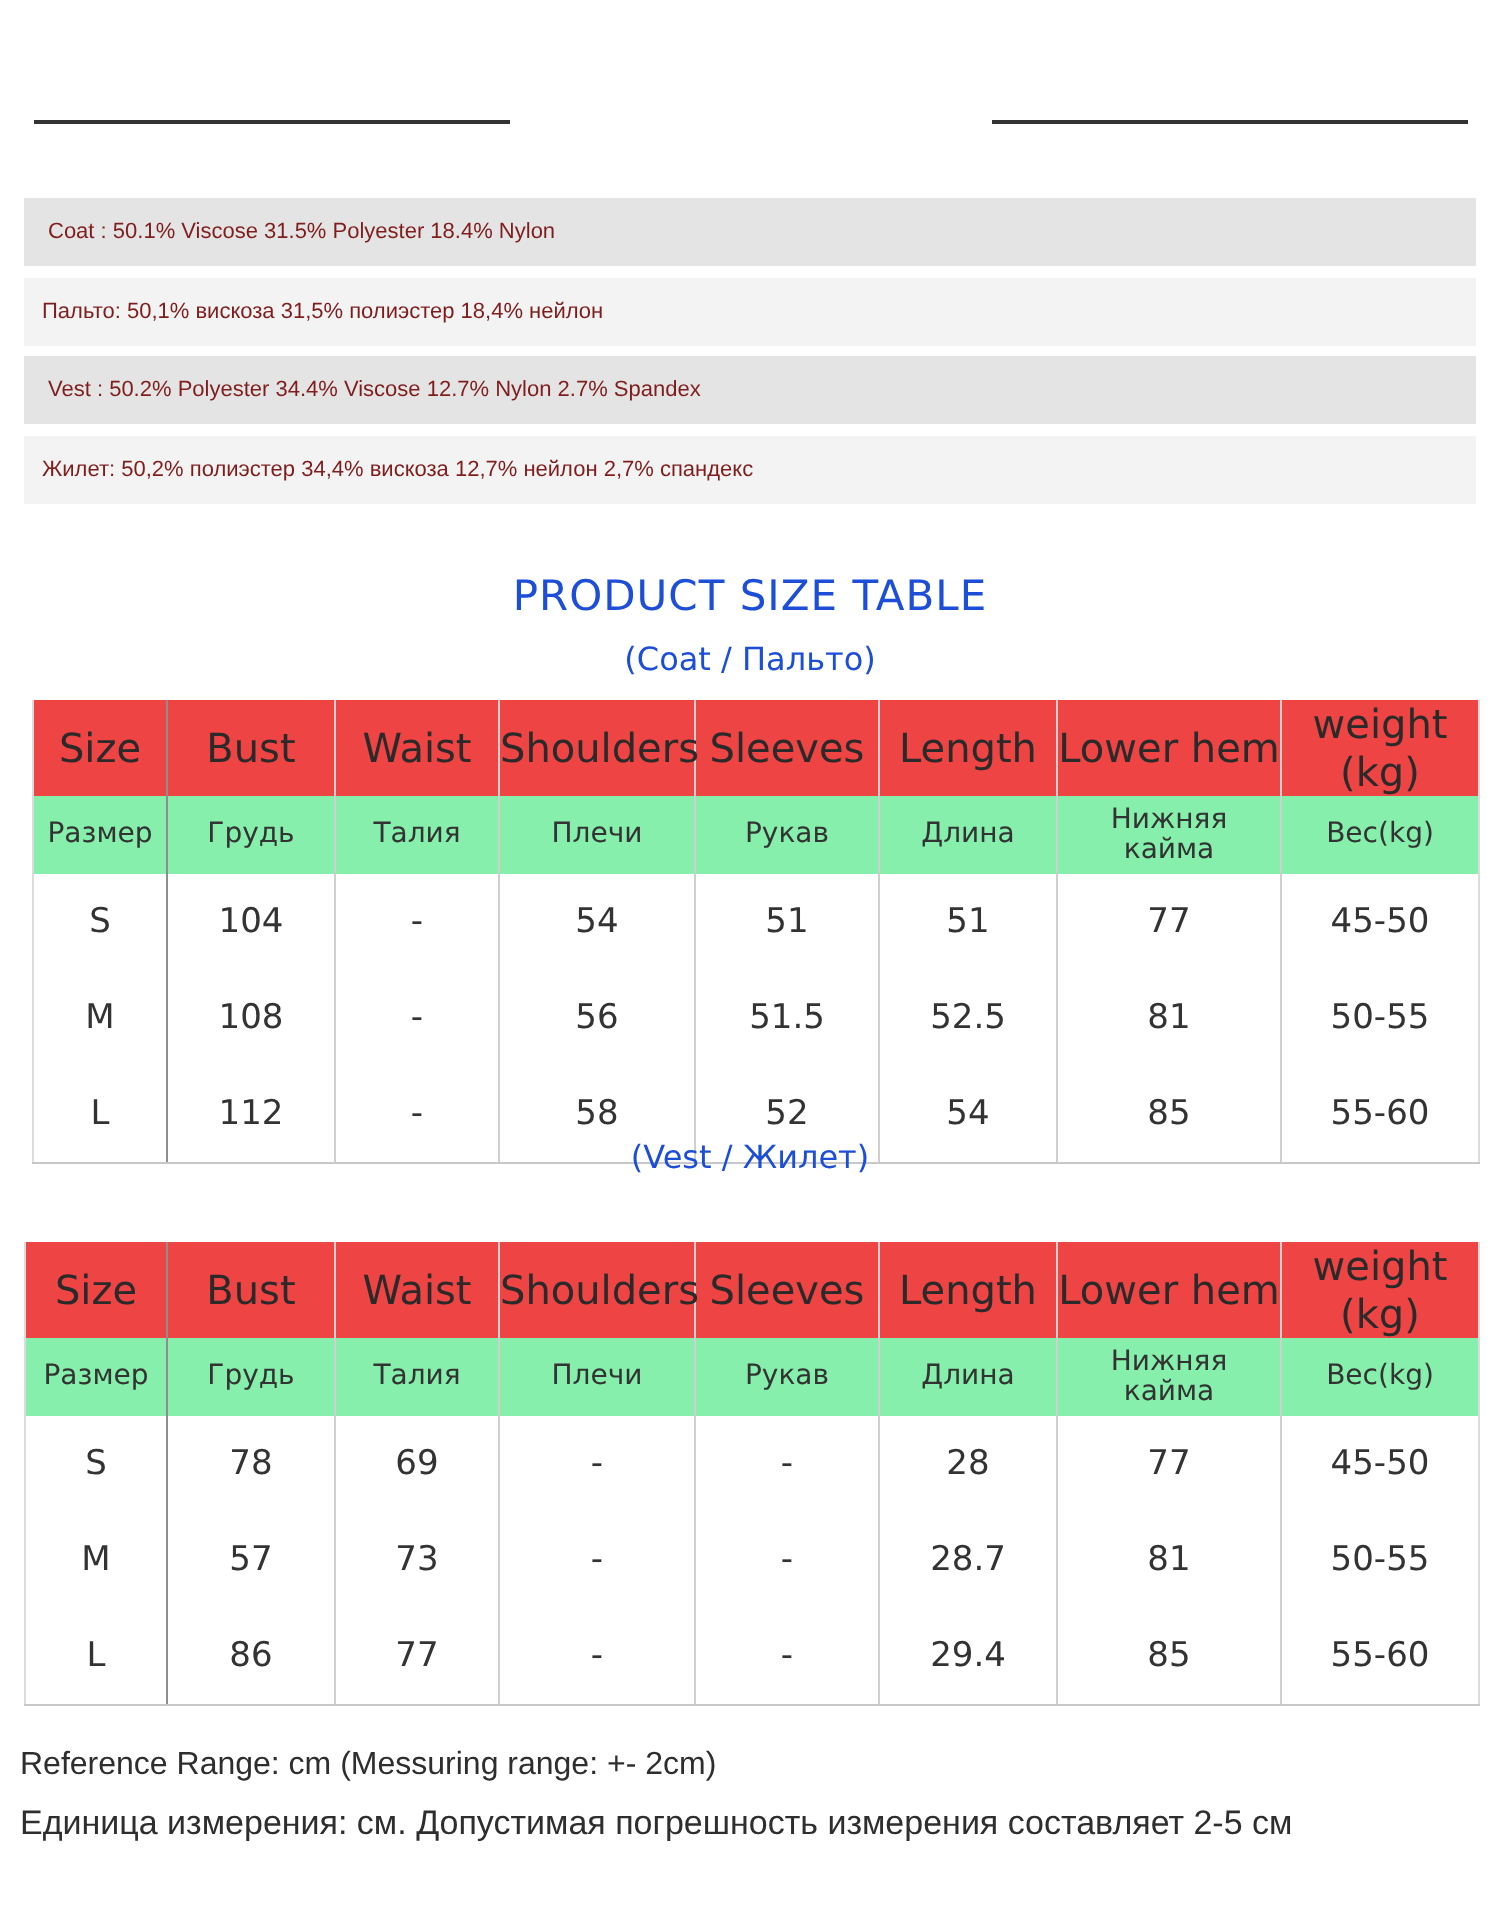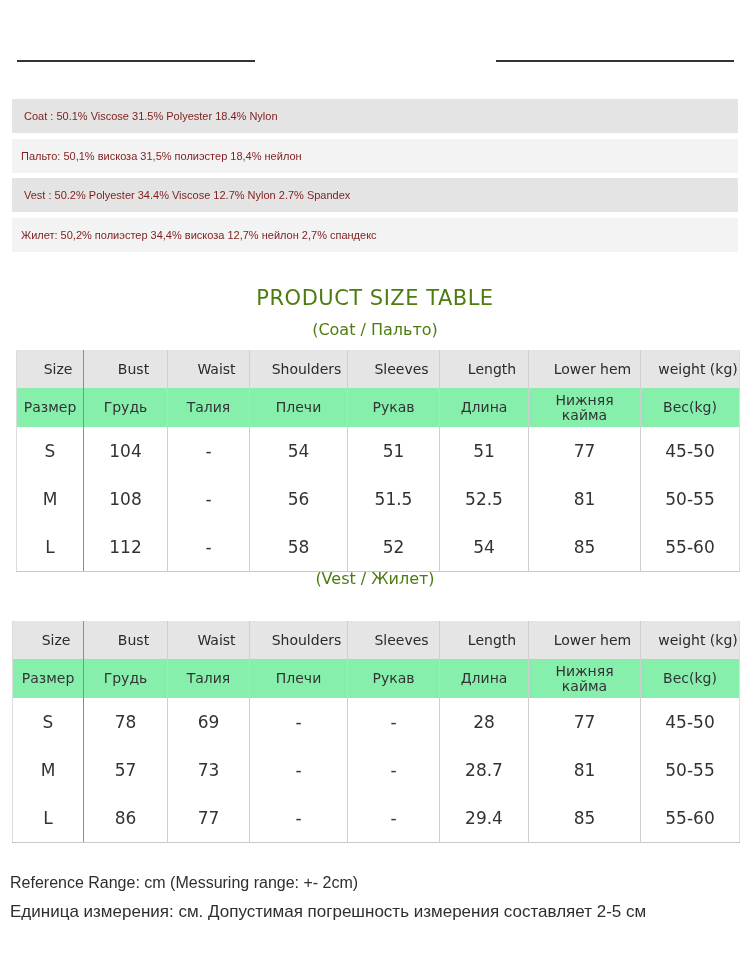--- a/index.html
+++ b/index.html
@@ -23,38 +23,38 @@
   }
   .info-row {
     position: absolute; left: 12px; width: 726px; height: 34px;
     font-family: "Liberation Sans", sans-serif; font-size: 11px; line-height: 34px;
     color: #7f1d1d; white-space: nowrap; box-sizing: border-box; padding-left: 12px;
   }
   .info-row.dark { background: #e4e4e4; }
   .info-row.light { background: #f3f3f3; padding-left: 9px; }
   .section-title {
     position: absolute; left: 0; width: 750px; text-align: center;
-    font-family: "DejaVu Sans", sans-serif; color: #4d7c0f;
+    font-family: "DejaVu Sans", sans-serif; color: #1d4ed8;
   }
   .section-title.big { top: 286px; font-size: 21px; letter-spacing: 0.5px; }
   .section-title.sub { font-size: 16px; }
 
   table.size {
     position: absolute; left: 16px; width: 723px;
     border-collapse: collapse; table-layout: fixed;
     font-family: "DejaVu Sans", sans-serif; color: #333;
   }
   table.size td {
     text-align: center; padding: 0; vertical-align: middle;
     border-left: 1px solid #cfcfcf;
   }
   table.size td:first-child { border-left: 1px solid #dcdcdc; }
   table.size td.c-size { border-right: 1px solid #8e8e8e; }
   table.size tr.hdr-en td {
-    background: #e5e5e5; height: 38px; font-size: 14px; color: #2a2a2a; padding-left: 16px;
+    background: #ef4444; height: 38px; font-size: 20px; color: #2a2a2a;
   }
   table.size tr.hdr-ru td {
     background: #86efac; height: 39px; font-size: 14px; color: #333; line-height: 15px;
   }
   table.size tr.data td {
     background: #ffffff; height: 48px; font-size: 17px; color: #333;
   }
   table.size tr.data.last td { border-bottom: 1.5px solid #c8c8c8; }
   table.size td:last-child { border-right: 1px solid #dcdcdc; }
 

